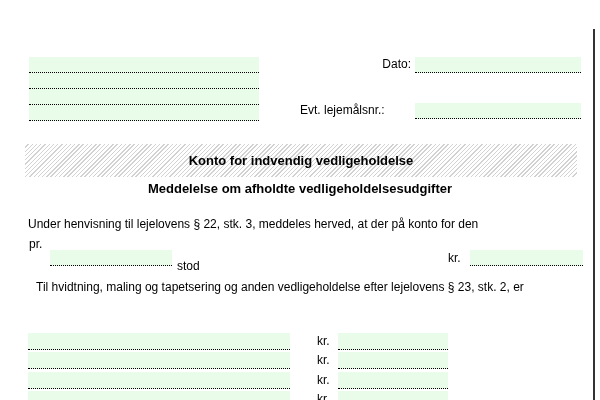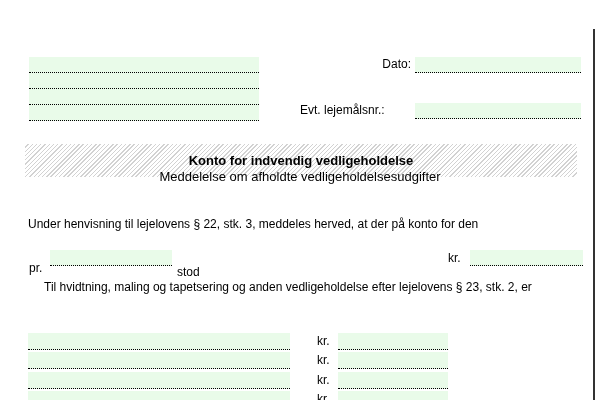--- a/index.html
+++ b/index.html
@@ -24,22 +24,22 @@
   .address-block { position:absolute; left:29px; top:28px; width:230px; }
   .address-block input.field { position:relative; display:block; width:100%; }
 
   .title-band {
     position:absolute; left:25px; top:115px; width:552px; height:33px;
     background:repeating-linear-gradient(135deg, #ffffff 0px, #ffffff 2px, #d2d2d2 2px, #d2d2d2 3px);
     text-align:center; line-height:33px;
     font-size:13px; font-weight:bold; white-space:nowrap;
   }
   .subtitle {
-    position:absolute; left:0; top:140px; width:600px;
-    text-align:center; font-size:13px; font-weight:normal;
+    position:absolute; left:0; top:152px; width:600px;
+    text-align:center; font-size:13px; font-weight:bold;
   }
 
   .para { position:absolute; font-size:12px; line-height:15px; }
   .para div { white-space:nowrap;text-align:center; }
 
   .expense-rows { position:absolute; left:28px; top:302px; width:430px; }
   .expense-row { position:relative; height:19.2px; }
   .expense-row input.desc { left:0; bottom:0; width:262px; height:17px; }
   .expense-row .kr { position:absolute; left:289px; bottom:2px; font-size:12px; }
   .expense-row input.amount { left:310px; bottom:0; width:110px; height:17px; }
@@ -65,27 +65,27 @@
   <span class="lbl" style="left:300px; top:74px; width:111px; text-align:left;">Evt. lejemålsnr.:</span>
   <input class="field" type="text" style="left: 415px; top: 74px; width: 166px;" value="">
 
   <div class="title-band">Konto for indvendig vedligeholdelse</div>
   <div class="subtitle">Meddelelse om afholdte vedligeholdelsesudgifter</div>
 
   <div class="para" style="left:28px; top:188px;">
     <div>Under henvisning til lejelovens § 22, stk. 3, meddeles herved, at der på konto for den</div>
   </div>
 
-  <span class="lbl" style="left:29px; top:232px;">pr.</span>
+  <span class="lbl" style="left:29px; top:208px;">pr.</span>
   <input class="field" type="text" style="left: 50px; top: 221px; width: 122px;" value="">
-  <span class="lbl" style="left:177px; top:236px;">stod</span>
+  <span class="lbl" style="left:177px; top:230px;">stod</span>
   <span class="lbl" style="left:448px; top:222px;">kr.</span>
   <input class="field" type="text" style="left: 470px; top: 221px; width: 113px;" value="">
 
-  <div class="para" style="left:44px; top:251px;">
+  <div class="para" style="left:36px; top:251px;">
     <div>Til hvidtning, maling og tapetsering og anden vedligeholdelse efter lejelovens § 23, stk. 2, er</div>
   </div>
 
   <div class="expense-rows">
 
     <div class="expense-row">
       <input class="field desc" type="text" value="" style="">
       <span class="kr">kr.</span>
       <input class="field amount" type="text" value="" style="">
     </div>

